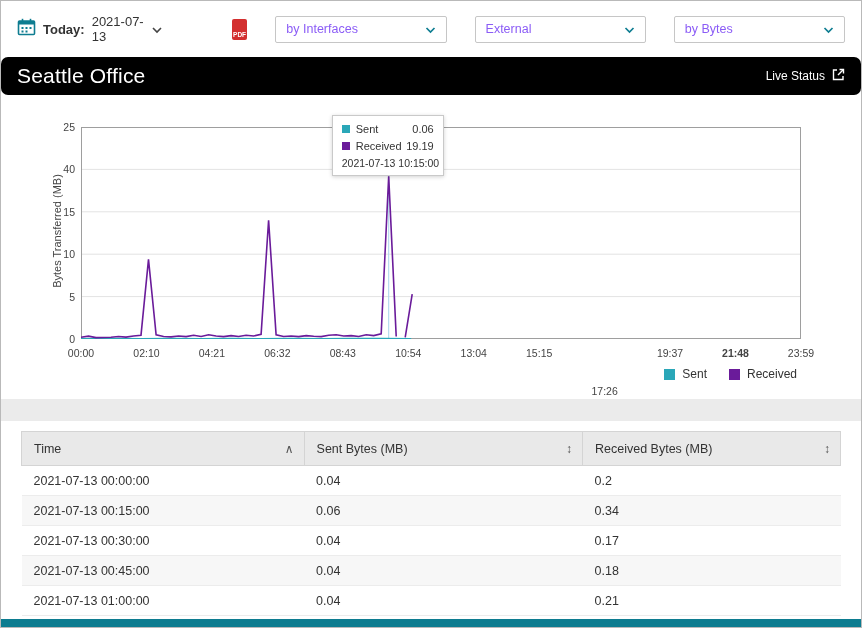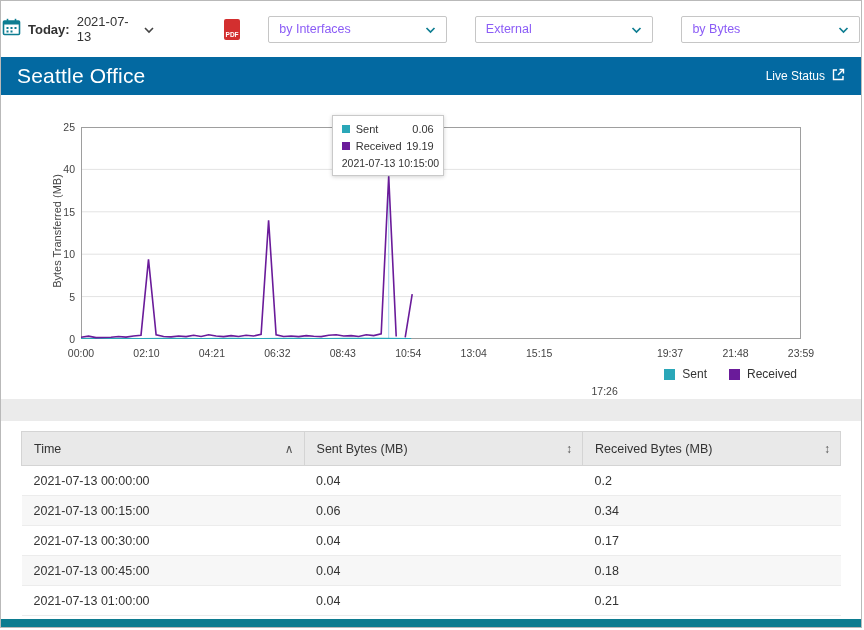--- a/index.html
+++ b/index.html
@@ -1,33 +1,33 @@
 <!DOCTYPE html>
 <html><head>
 <meta charset="utf-8">
 <style>
   * { box-sizing: border-box; }
   body { margin:0; background:#fff; font-family:"Liberation Sans", sans-serif; }
   .page { width:862px; height:628px; border:1px solid #b9b9b9; display:flex; flex-direction:column; overflow:hidden; background:#fff; }
 
   
-  .topbar { height:56px; flex:0 0 auto; display:flex; align-items:center; padding:0 1px; background:#fff; }
+  .topbar { height:56px; flex:0 0 auto; display:flex; align-items:center; padding:0 16px; background:#fff; }
   .date-picker { display:flex; align-items:center; gap:7px; cursor:pointer; }
   .date-label { font-size:13px; font-weight:bold; color:#333; }
   .date-value { font-size:13px; color:#333; }
   .pdf-icon { width:17px; height:21px; background:#d32f2f; border-radius:2px; color:#fff;
               font-size:6.5px; font-weight:bold; display:flex; align-items:flex-end; justify-content:center;
               padding-bottom:2px; margin-left:70px; cursor:pointer; }
   .dd { width:185px; height:27px; margin-left:28px; border:1px solid #c6c6c6; border-radius:2px; background:#fff;
         display:flex; align-items:center; justify-content:space-between; padding:0 10px; cursor:pointer; }
   .dd:first-of-type { margin-left:24px; }
   .dd-value { font-size:12.5px; color:#8b5cf6; }
 
   
-  .gray-header { height:38px; flex:0 0 auto; background:#0369a1; display:flex; align-items:center; padding:0 16px; color:#fff; }
+  .gray-header { height:38px; flex:0 0 auto; background:#000000; display:flex; align-items:center; padding:0 16px; color:#fff;border-radius:7px; }
   .page-title { font-size:21px; font-weight:normal; letter-spacing:.2px; }
   .live-status { margin-left:auto; display:flex; align-items:center; gap:7px; font-size:12px; cursor:pointer; }
 
   
   .chart-section { background:#fff; flex:0 0 auto; }
   .chart-area { position:relative; height:268px; }
   .chart-plot { position:absolute; left:80px; top:32px; width:720px; height:212px; }
   .y-label { position:absolute; left:0; width:74px; text-align:right; font-size:10.5px; color:#444;padding-left:33px; }
   .x-label { position:absolute; top:252px; transform:translateX(-50%); font-size:10.5px; color:#444; white-space:nowrap; }
   .y-title { position:absolute; left:-50px; top:130px; width:212px; text-align:center; font-size:11px; color:#444;
@@ -164,21 +164,21 @@
         <div class="x-label" style="left: 80px;">00:00</div>
         <div class="x-label" style="left: 145.455px;">02:10</div>
         <div class="x-label" style="left: 210.909px;">04:21</div>
         <div class="x-label" style="left: 276.364px;">06:32</div>
         <div class="x-label" style="left: 341.818px;">08:43</div>
         <div class="x-label" style="left: 407.273px;">10:54</div>
         <div class="x-label" style="left: 472.727px;">13:04</div>
         <div class="x-label" style="left: 538.182px;">15:15</div>
         <div class="x-label" style="left: 603.636px; margin-top: 38px;">17:26</div>
         <div class="x-label" style="left: 669.091px;">19:37</div>
-        <div class="x-label" style="left: 734.545px;">21:48</div>
+        <div class="x-label" style="left: 734.545px; font-weight: bold;">21:48</div>
         <div class="x-label" style="left: 800px;">23:59</div>
       </div>
     <div class="legend">
         <span class="legend-item">
           <span class="legend-sq" style="background: rgb(42, 167, 184);"></span>
           <span>Sent</span>
         </span>
         <span class="legend-item">
           <span class="legend-sq" style="background: rgb(106, 27, 154);"></span>
           <span>Received</span>

